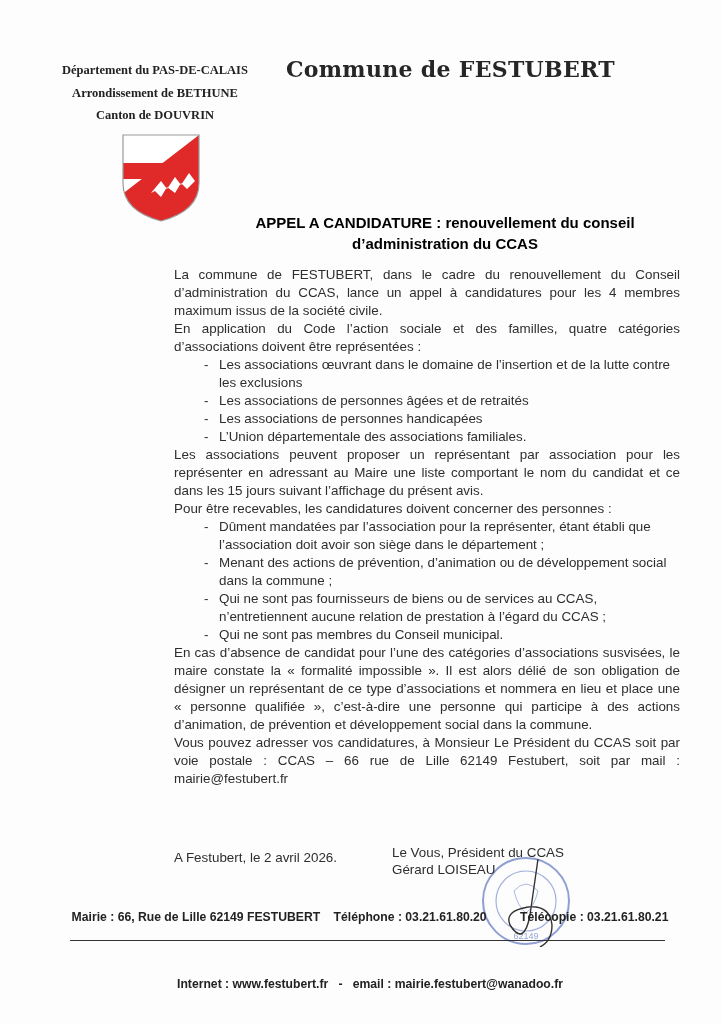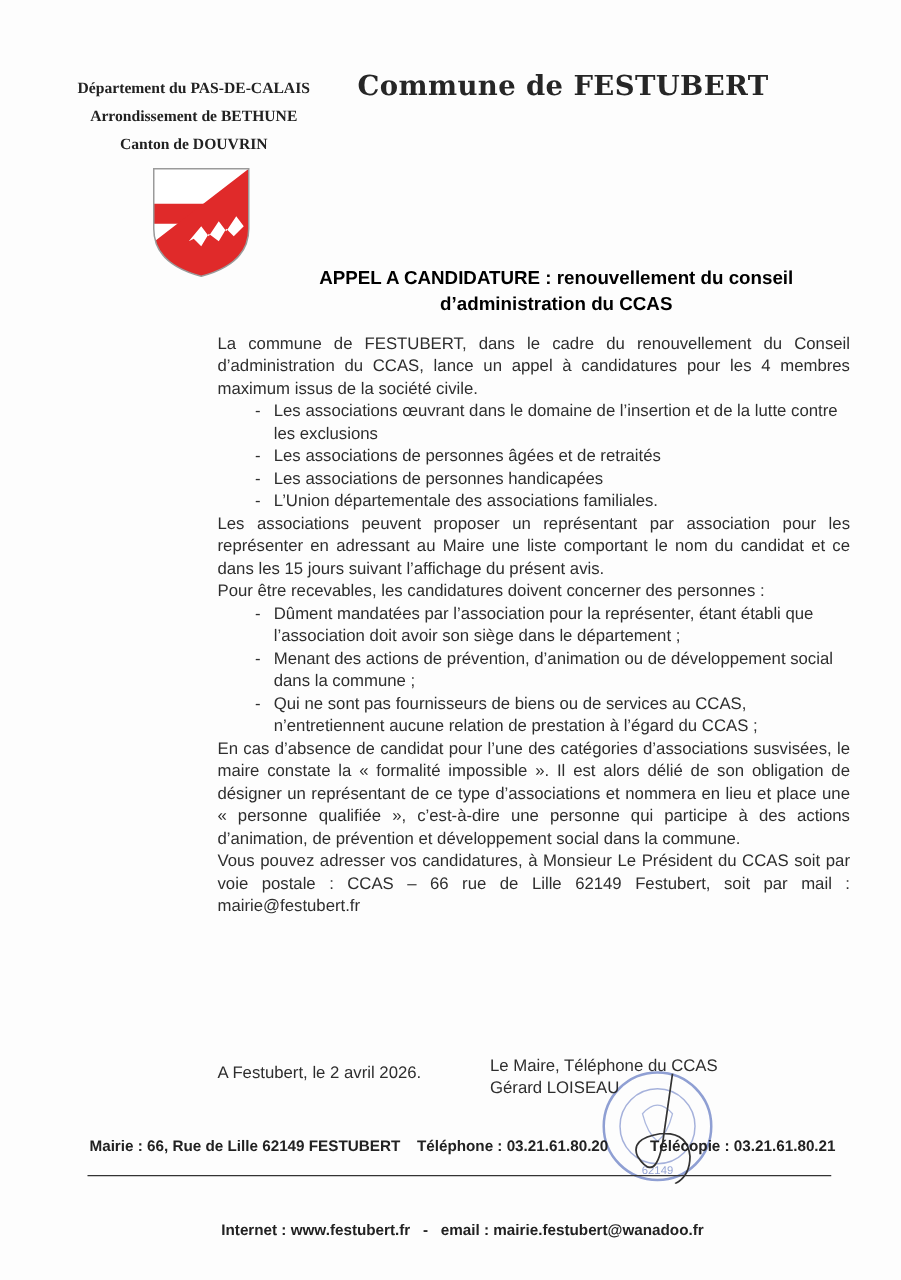--- a/index.html
+++ b/index.html
@@ -48,50 +48,52 @@
   <path d="M2,2 L78,2 L78,50 Q78,78 40,88 Q2,78 2,50 Z" fill="none" stroke="#9a9a9a" stroke-width="1.2"></path>
 </svg>
 
 <div class="abs title">
   <div>APPEL A CANDIDATURE : renouvellement du conseil</div>
   <div>d’administration du CCAS</div>
 </div>
 
 <div class="abs body">
   <p>La commune de FESTUBERT, dans le cadre du renouvellement du Conseil d’administration du CCAS, lance un appel à candidatures pour les 4 membres maximum issus de la société civile.</p>
+  <p>En application du Code l’action sociale et des familles, quatre catégories d’associations doivent être représentées :</p>
   <ul>
     <li>Les associations œuvrant dans le domaine de l’insertion et de la lutte contre les exclusions</li>
     <li>Les associations de personnes âgées et de retraités</li>
     <li>Les associations de personnes handicapées</li>
     <li>L’Union départementale des associations familiales.</li>
   </ul>
   <p>Les associations peuvent proposer un représentant par association pour les représenter en adressant au Maire une liste comportant le nom du candidat et ce dans les 15 jours suivant l’affichage du présent avis.</p>
   <p>Pour être recevables, les candidatures doivent concerner des personnes :</p>
   <ul>
     <li>Dûment mandatées par l’association pour la représenter, étant établi que l’association doit avoir son siège dans le département ;</li>
     <li>Menant des actions de prévention, d’animation ou de développement social dans la commune ;</li>
     <li>Qui ne sont pas fournisseurs de biens ou de services au CCAS, n’entretiennent aucune relation de prestation à l’égard du CCAS ;</li>
+    <li>Qui ne sont pas membres du Conseil municipal.</li>
   </ul>
   <p>En cas d’absence de candidat pour l’une des catégories d’associations susvisées, le maire constate la « formalité impossible ». Il est alors délié de son obligation de désigner un représentant de ce type d’associations et nommera en lieu et place une « personne qualifiée », c’est-à-dire une personne qui participe à des actions d’animation, de prévention et développement social dans la commune.</p>
   <p>Vous pouvez adresser vos candidatures, à Monsieur Le Président du CCAS soit par voie postale : CCAS – 66 rue de Lille 62149 Festubert, soit par mail : mairie@festubert.fr</p>
 </div>
 
 <div class="abs date">A Festubert, le 2 avril 2026.</div>
 
 <svg class="abs stamp" viewBox="0 0 92 92">
   <circle cx="46" cy="46" r="43" fill="none" stroke="#6a7fc4" stroke-width="2" opacity="0.75"></circle>
   <circle cx="46" cy="46" r="30" fill="none" stroke="#6a7fc4" stroke-width="1.2" opacity="0.6"></circle>
   <path d="M34,36 q12,-14 24,0 q-4,16 -12,22 q-8,-6 -12,-22z" fill="none" stroke="#6a7fc4" stroke-width="1" opacity="0.55"></path>
   <text x="46" y="84" text-anchor="middle" font-size="9" fill="#6a7fc4" opacity="0.7" font-family="Liberation Sans, sans-serif">62149</text>
   <path d="M20,20 Q40,8 64,16" fill="none" stroke="#6a7fc4" stroke-width="0"></path>
   <path d="M58,4 L50,60 Q44,92 30,70 Q24,56 48,52 Q70,50 72,70 Q72,86 60,92" fill="none" stroke="#333" stroke-width="1.4"></path>
 </svg>
 
 <div class="abs sig">
-  <div>Le Maire, Téléphone du CCAS</div>
+  <div>Le Vous, Président du CCAS</div>
   <div>Gérard LOISEAU</div>
 </div>
 
 <div class="abs rule"></div>
 
 <div class="abs footer f1">
   <span>Mairie : 66, Rue de Lille 62149 FESTUBERT</span><span class="gap"></span>
   <span>Téléphone : 03.21.61.80.20</span><span class="gap2"></span>
   <span>Télécopie : 03.21.61.80.21</span>
 </div>

